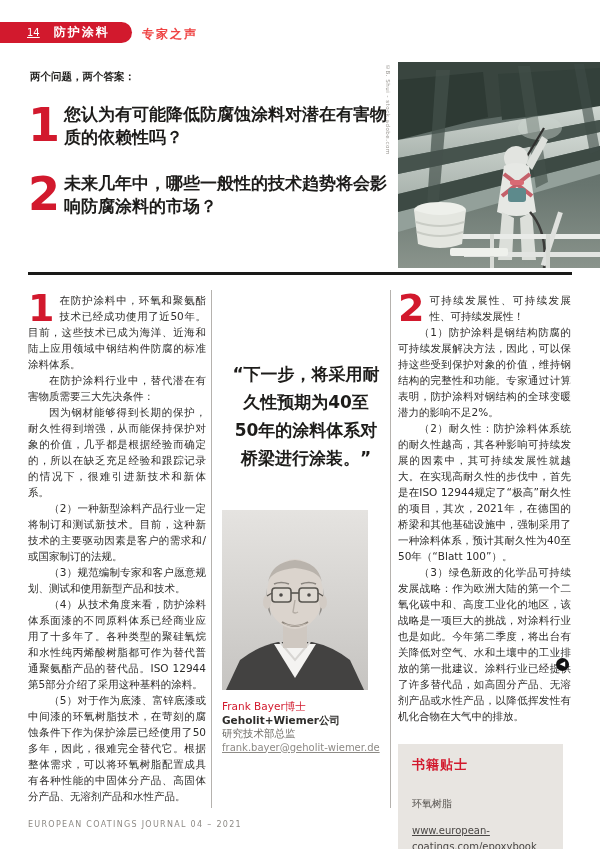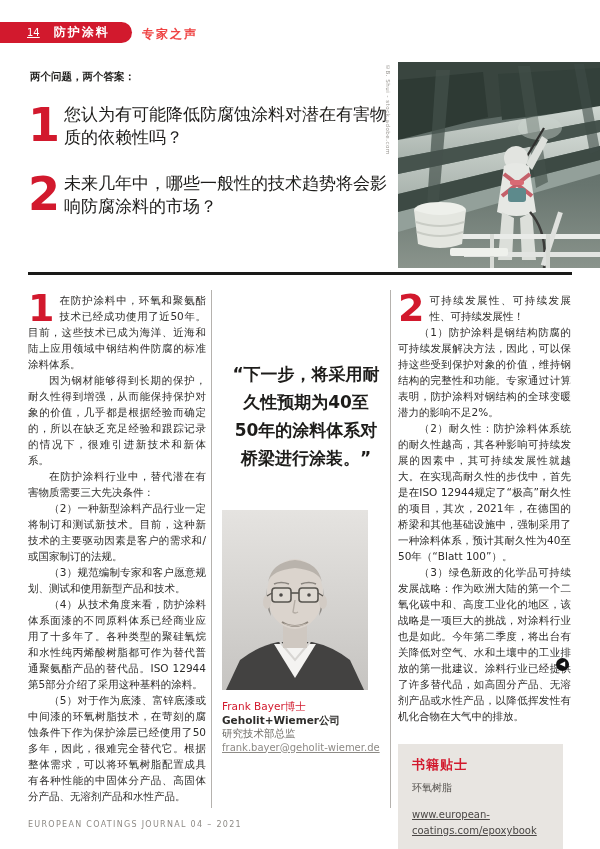--- a/index.html
+++ b/index.html
@@ -15,21 +15,21 @@
   }
   .pill .pnum{margin-left:27px;font-size:10px;text-decoration:underline;}
   .pill .psec{margin-left:14px;font-size:12px;font-weight:bold;letter-spacing:2px;}
   .subsec{position:absolute;left:142px;top:26px;font-size:12px;font-weight:bold;
     color:#ef4444;letter-spacing:2px;}
   
   .intro{position:absolute;left:30px;top:70px;font-size:10.5px;font-weight:bold;color:#1d1c1a;}
   .qrow{position:absolute;left:28px;display:flex;align-items:flex-start;}
   .q1{top:103px;} .q2{top:172px;}
   .qnum{font-size:46px;font-weight:bold;color:#d2192d;line-height:44px;width:32px;flex:none;}
-  .qtext{font-size:17px;font-weight:normal;color:#1d1c1a;line-height:23px;width:328px;margin-left:4px;}
+  .qtext{font-size:17px;font-weight:bold;color:#1d1c1a;line-height:23px;width:328px;margin-left:4px;}
   
   .hero{position:absolute;left:398px;top:62px;width:202px;height:206px;}
   .credit{position:absolute;left:385px;top:64px;font-size:5.5px;color:#9a9792;
     writing-mode:vertical-rl;letter-spacing:0.5px;height:110px;}
   
   .rule{position:absolute;left:28px;top:272px;width:544px;height:3px;background:#1a1a18;}
   
   .col{position:absolute;top:292px;font-size:10.5px;line-height:16px;text-align:justify;}
   .col-left{left:28px;width:178px;}
   .col-mid{left:222px;width:168px;}
@@ -48,21 +48,21 @@
   .cap-name{color:#d2192d;font-weight:normal;}
   .cap-co{font-weight:bold;color:#2e2d2b;}
   .cap-role{color:#6f6c67;}
   .cap-mail{color:#8d8a85;text-decoration:underline;font-size:10px;}
   
   .col-right{}
   .endmark{position:absolute;top:366px;right:2px;width:13px;height:13px;border-radius:50%;
     background:#111;color:#fff;font-size:7px;line-height:13px;text-align:center;}
   .bookbox{margin-top:20px;background:#e8e5e1;padding:13px 14px 16px 14px;text-align:left;
     width:137px;}
-  .book-head{color:#d2192d;font-weight:bold;font-size:13px;letter-spacing:1px;margin:0 0 8px 0;}
+  .book-head{color:#d2192d;font-weight:bold;font-size:13px;letter-spacing:1px;margin:0 0 24px 0;}
   .book-title{font-size:10px;line-height:14px;color:#55524e;margin:0;}
   .book-detail{font-size:10px;line-height:14px;color:#55524e;margin:0;}
   .book-url{font-size:10px;color:#4a4745;text-decoration:underline;margin-top:12px;display:inline-block;}
   
   .footer{position:absolute;left:28px;top:820px;font-size:8px;letter-spacing:1.3px;color:#8d8a85;}
 </style>
 </head>
 <body>
 
 <div class="page">
@@ -141,22 +141,22 @@
   </svg>
   <div class="credit">©B. Shui - stock.adobe.com</div>
 
   <div class="rule"></div>
 
   <div class="vsep sep1"></div>
   <div class="vsep sep2"></div>
 
   <div class="col col-left">
     <p class="para first"><span class="dropcap">1</span><span>在防护涂料中，环氧和聚氨酯技术已经成功使用了近50年。目前，这些技术已成为海洋、近海和陆上应用领域中钢结构件防腐的标准涂料体系。</span></p>
+    <p class="para">在防护涂料行业中，替代潜在有害物质需要三大先决条件：</p>
     <p class="para">因为钢材能够得到长期的保护，耐久性得到增强，从而能保持保护对象的价值，几乎都是根据经验而确定的，所以在缺乏充足经验和跟踪记录的情况下，很难引进新技术和新体系。</p>
-    <p class="para">在防护涂料行业中，替代潜在有害物质需要三大先决条件：</p>
     <p class="para">（2）一种新型涂料产品行业一定将制订和测试新技术。目前，这种新技术的主要驱动因素是客户的需求和/或国家制订的法规。</p>
     <p class="para">（3）规范编制专家和客户愿意规划、测试和使用新型产品和技术。</p>
     <p class="para">（4）从技术角度来看，防护涂料体系面漆的不同原料体系已经商业应用了十多年了。各种类型的聚硅氧烷和水性纯丙烯酸树脂都可作为替代普通聚氨酯产品的替代品。ISO 12944第5部分介绍了采用这种基料的涂料。</p>
     <p class="para">（5）对于作为底漆、富锌底漆或中间漆的环氧树脂技术，在苛刻的腐蚀条件下作为保护涂层已经使用了50多年，因此，很难完全替代它。根据整体需求，可以将环氧树脂配置成具有各种性能的中固体分产品、高固体分产品、无溶剂产品和水性产品。</p>
   </div>
 
   <div class="col col-mid">
     <div class="quote">“下一步，将采用耐久性预期为40至50年的涂料体系对桥梁进行涂装。”</div>
 
     <svg class="portrait" viewBox="0 0 146 180" preserveAspectRatio="none">

